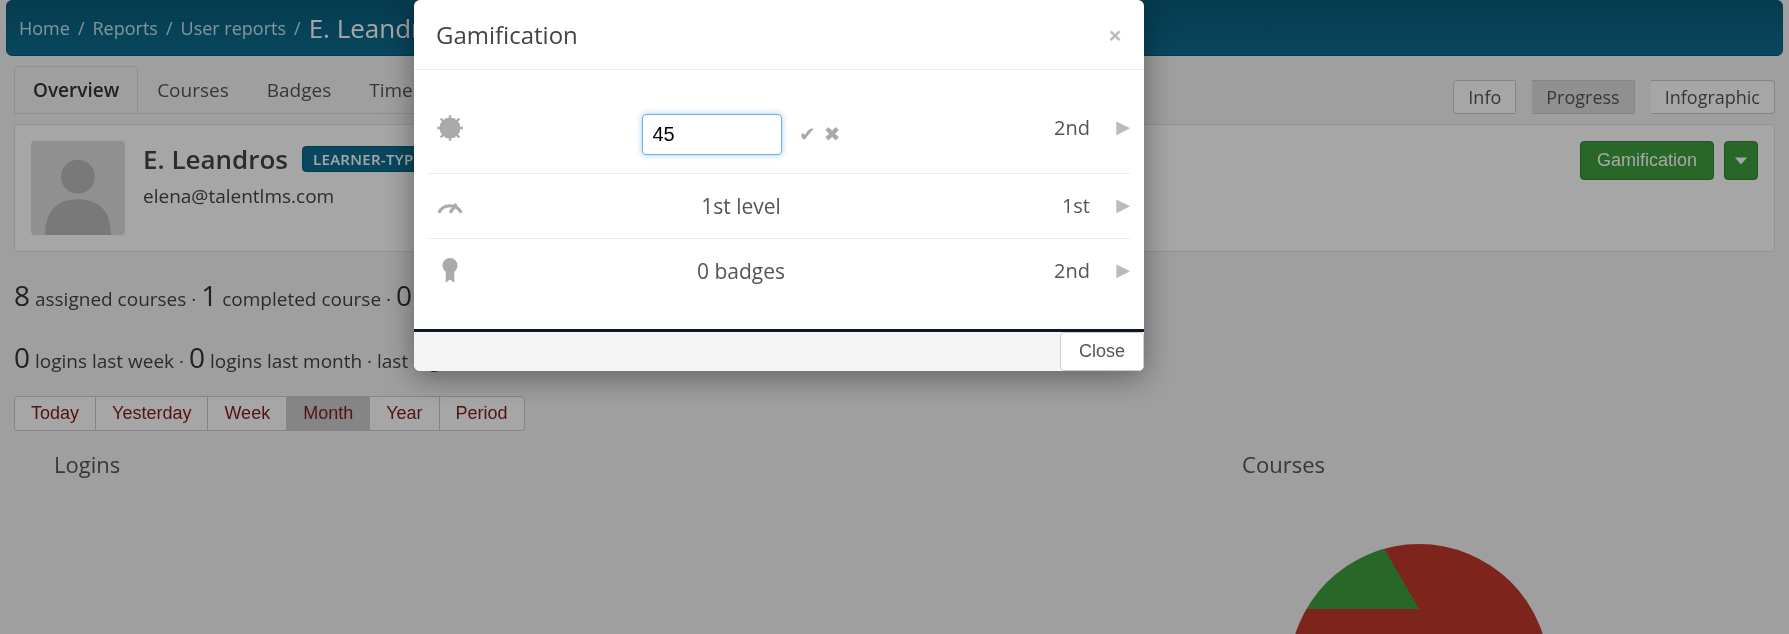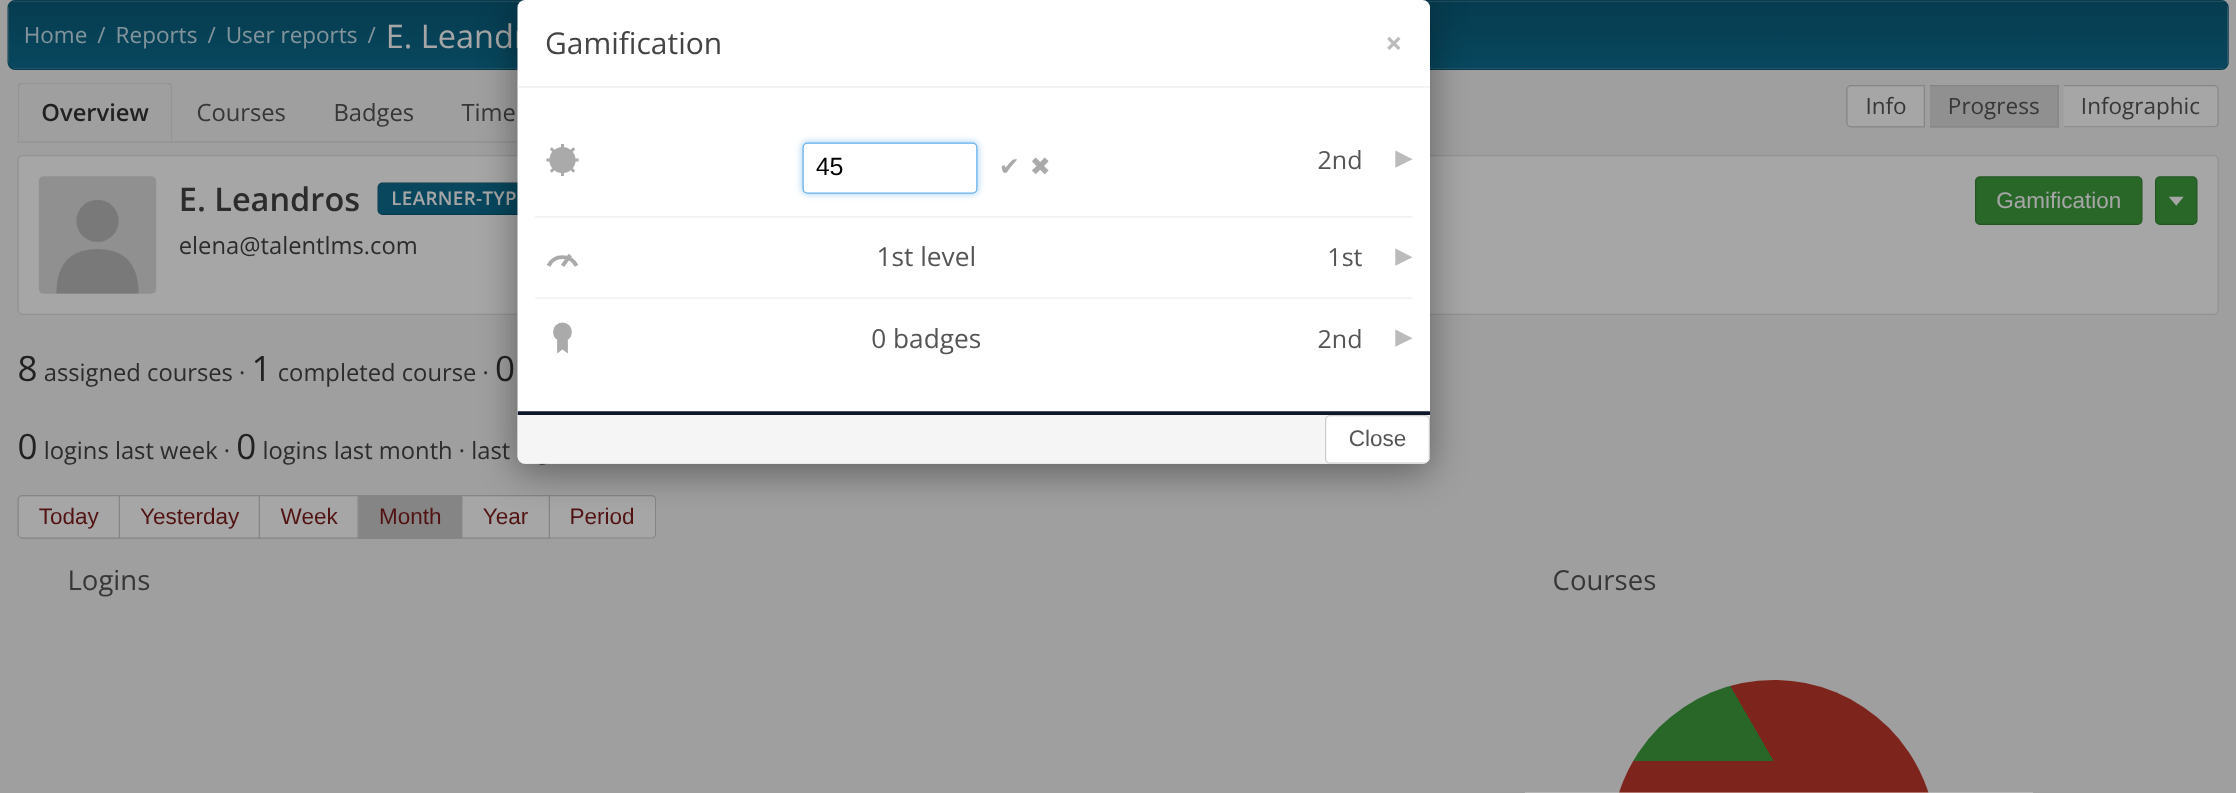--- a/index.html
+++ b/index.html
@@ -3,25 +3,25 @@
 <meta charset="utf-8">
 <style>
 *{box-sizing:border-box;margin:0;padding:0}
 body{font-family:"Open Sans","Segoe UI",Arial,sans-serif;background:#f5f5f5;color:#333;overflow:hidden;width:1789px;height:634px;position:relative}
 .header-bar{background:linear-gradient(to bottom,#0a5c7a,#0d6e91);border:1px solid #0a5c7a;border-radius:6px;margin:0 6px;padding:6px 12px;height:56px;display:flex;align-items:center}
 .breadcrumb{color:#fff;font-size:18px;display:flex;align-items:center;gap:8px}
 .breadcrumb .crumb{color:#c8e3ef}
 .breadcrumb .sep{color:#c8e3ef}
 .breadcrumb .current{color:#fff;font-size:26px;font-weight:400}
 .main{margin:0 6px;padding:10px 8px}
-.tabrow{display:flex;align-items:flex-start;justify-content:space-between}
+.tabrow{display:flex;align-items:flex-end;justify-content:space-between}
 .tabs{display:flex;border-bottom:1px solid #ddd;margin-bottom:0}
 .tab{padding:10px 18px;font-size:19px;color:#555;cursor:pointer;border:1px solid transparent;border-bottom:none;border-top-left-radius:4px;border-top-right-radius:4px}
 .tab.active{background:#f5f5f5;border-color:#ddd;color:#333;font-weight:600}
-.right-tabs{display:flex;gap:4px;margin-top:2px}
+.right-tabs{display:flex;gap:16px;margin-top:2px}
 .right-tab{padding:4px 14px;font-size:18px;color:#555;border:1px solid #ccc;background:#fff;cursor:pointer}
 .right-tab:first-child{border-top-left-radius:4px;border-bottom-left-radius:4px}
 .right-tab:last-child{border-top-right-radius:4px;border-bottom-right-radius:4px}
 .right-tab+ .right-tab{border-left:none}
 .right-tab.active{background:#ddd}
 .profile-card{background:#fff;border:1px solid #e0e0e0;border-radius:4px;padding:16px;margin-top:10px;display:flex;align-items:flex-start;justify-content:space-between}
 .profile-left{display:flex;gap:18px;align-items:flex-start}
 .avatar{width:94px;height:94px;background:#dedede;border-radius:4px;display:flex;align-items:flex-end;justify-content:center;overflow:hidden}
 .avatar svg{width:100%;height:100%}
 .profile-meta .name-row{display:flex;align-items:center;gap:14px}

